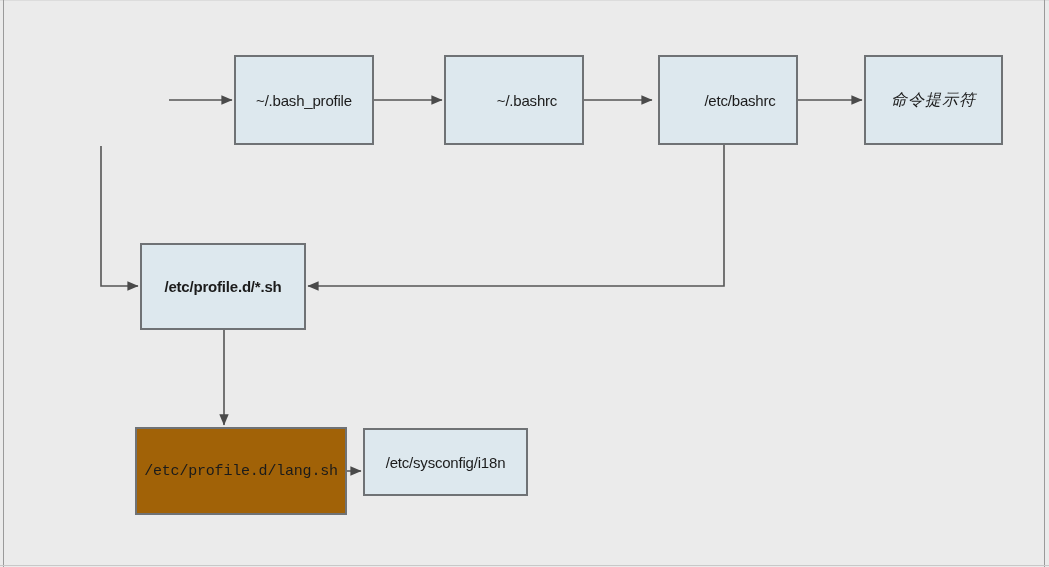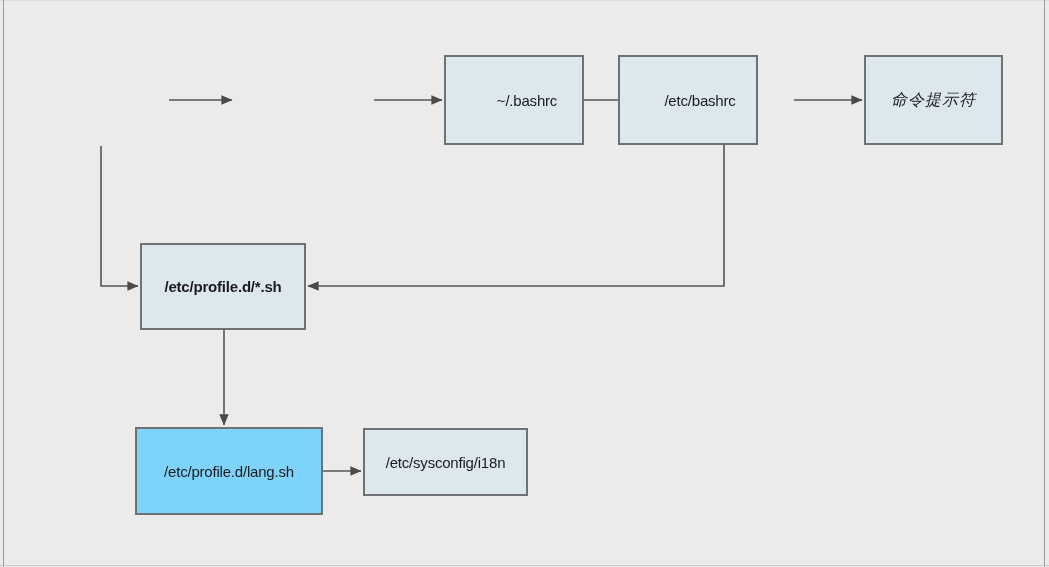--- a/index.html
+++ b/index.html
@@ -93,20 +93,21 @@
       <path d="M 101 146 L 101 286 L 138 286"></path>
 
       <path d="M 724 145 L 724 286 L 308 286"></path>
 
       <path d="M 224 330 L 224 425"></path>
 
       <path d="M 311 471 L 361 471"></path>
     </g>
   </svg>
 
+  <div class="node" style="left: 234px; top: 55px; width: 140px; height: 90px; background: rgb(221, 232, 238); border-color: rgb(111, 114, 117);">~/.bash_profile</div>
   <div class="node" style="left: 444px; top: 55px; width: 140px; height: 90px; background: rgb(221, 232, 238); border-color: rgb(111, 114, 117); padding-left: 26px;">~/.bashrc</div>
-  <div class="node" style="left: 618px; top: 55px; width: 140px; height: 90px; background: rgb(221, 232, 238); border-color: rgb(111, 114, 117); padding-left: 24px;">/etc/bashrc</div>
+  <div class="node" style="left: 658px; top: 55px; width: 140px; height: 90px; background: rgb(221, 232, 238); border-color: rgb(111, 114, 117); padding-left: 24px;">/etc/bashrc</div>
   <div class="node cjk" style="left: 864px; top: 55px; width: 139px; height: 90px; background: rgb(221, 232, 238); border-color: rgb(111, 114, 117); font-style: italic;">命令提示符</div>
   <div class="node" style="left: 140px; top: 243px; width: 166px; height: 87px; background: rgb(221, 232, 238); border-color: rgb(111, 114, 117); font-weight: bold;">/etc/profile.d/*.sh</div>
-  <div class="node" style="left: 135px; top: 427px; width: 188px; height: 88px; background: #7dd3fc; border-color: rgb(111, 114, 117);">/etc/profile.d/lang.sh</div>
+  <div class="node" style="left: 135px; top: 427px; width: 212px; height: 88px; background: #a16207; border-color: rgb(111, 114, 117); font-family: Liberation Mono, monospace;">/etc/profile.d/lang.sh</div>
   <div class="node" style="left: 363px; top: 428px; width: 165px; height: 68px; background: rgb(221, 232, 238); border-color: rgb(111, 114, 117);">/etc/sysconfig/i18n</div>
 
 </div>
 
 </body></html>

